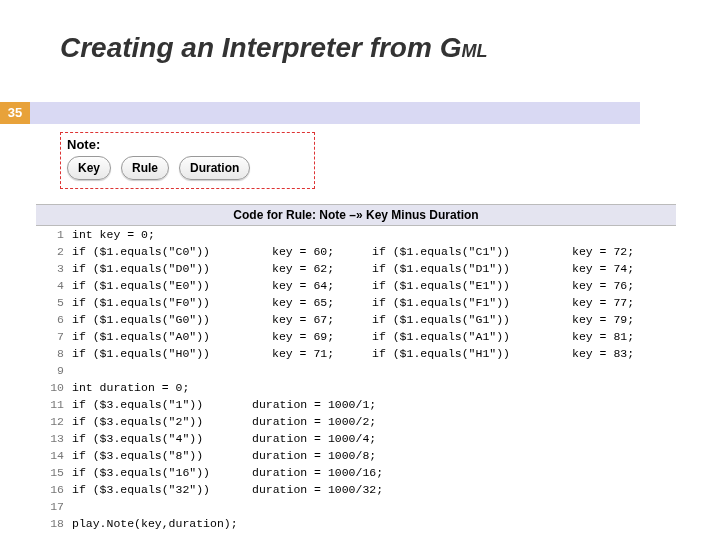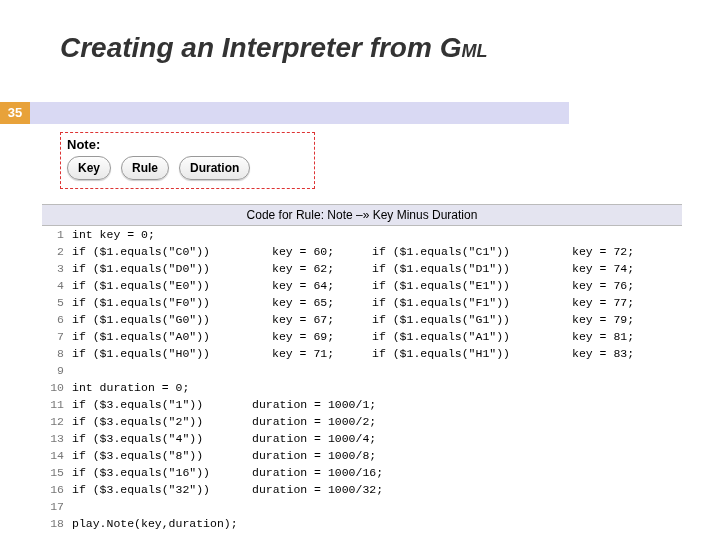--- a/index.html
+++ b/index.html
@@ -29,21 +29,21 @@
     color: #333;
   }
   .title-sub {
     font-size: 18px;
     vertical-align: baseline;
   }
   .pagenum-wrap {
     position: absolute;
     left: 0;
     top: 90px;
-    width: 569px;
+    width: 640px;
     height: 22px;
     background: #d9d9f3;
   }
   .pagenum {
     position: absolute;
     left: 0;
     top: 0;
     width: 30px;
     height: 22px;
     background: #e8a23a;
@@ -76,28 +76,28 @@
     border: 1px solid #999;
     border-radius: 12px;
     background: linear-gradient(#fdfdfd,#e9e9e9);
     font-size: 12px;
     font-weight: bold;
     padding: 4px 10px;
     box-shadow: 0 1px 1px rgba(0,0,0,.2);
   }
   .rule-header {
     position: absolute;
-    left: 42px;
+    left: 36px;
     top: 192px;
     width: 640px;
     background: #e4e4f0;
     border-top: 1px solid #bbb;
     border-bottom: 1px solid #bbb;
     font-size: 12px;
-    font-weight: normal;
+    font-weight: bold;
     text-align: center;
     padding: 3px 0;
   }
   .code-area {
     position: absolute;
     left: 40px;
     top: 214px;
     width: 640px;
     font-family: "Courier New", monospace;
     font-size: 11.5px;

